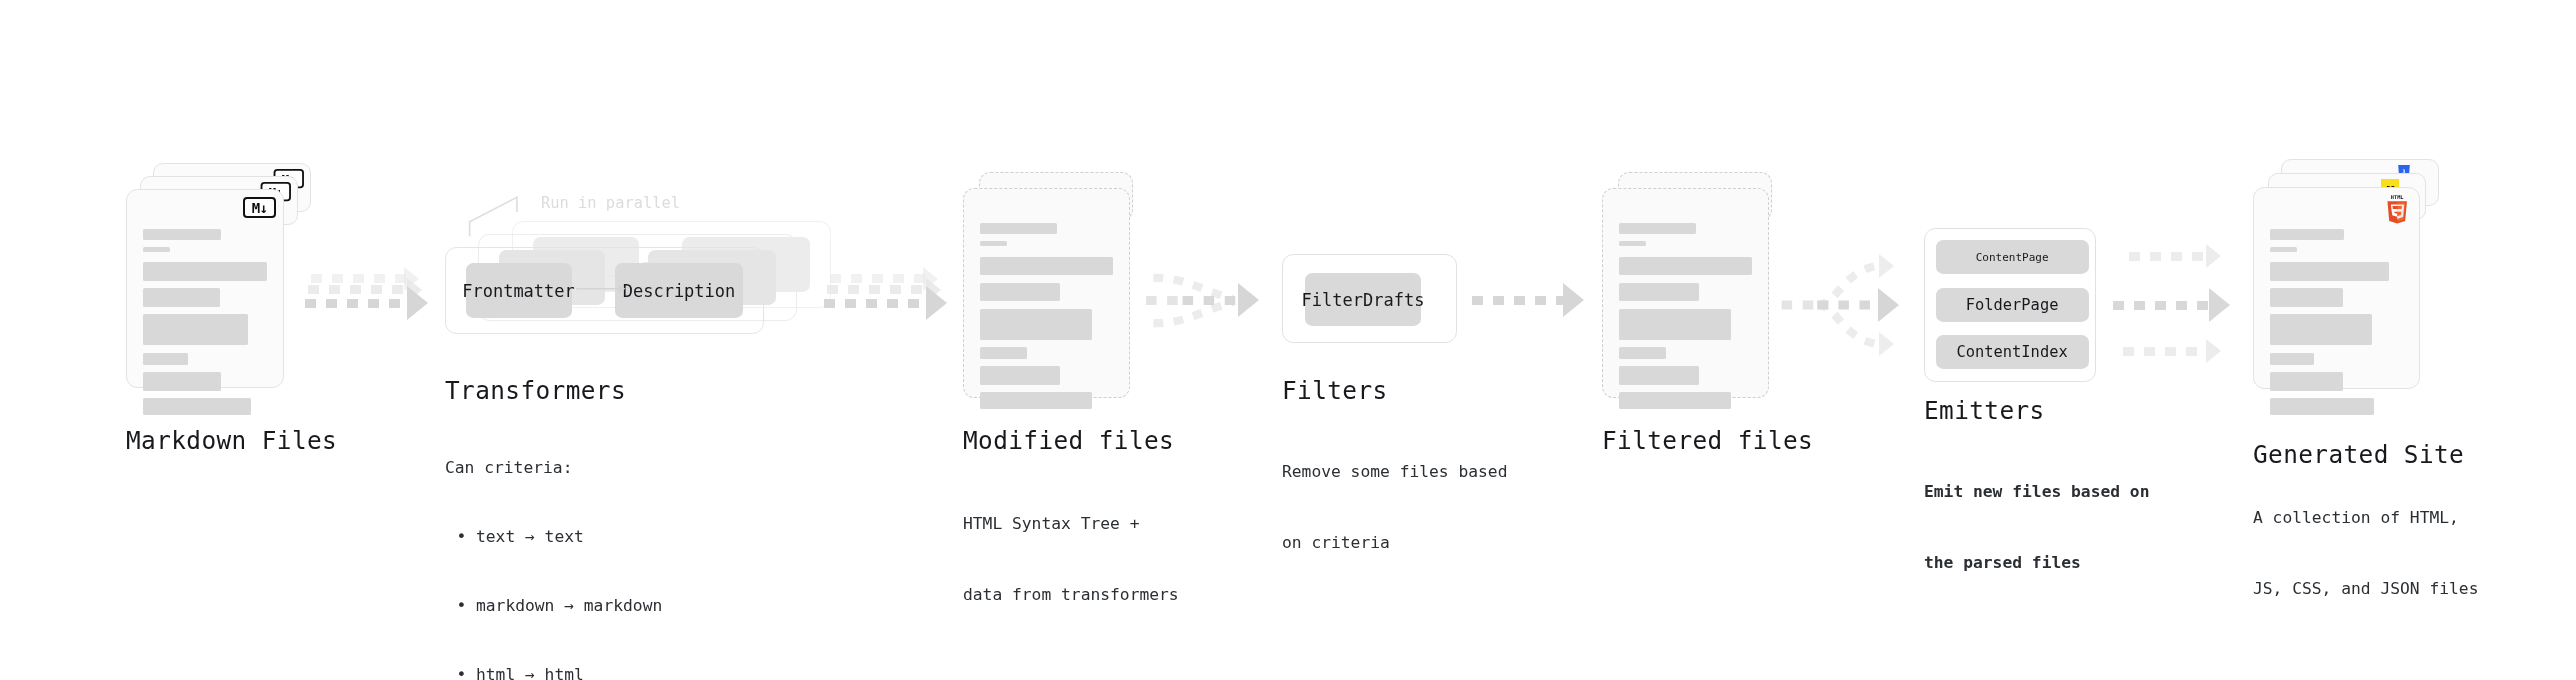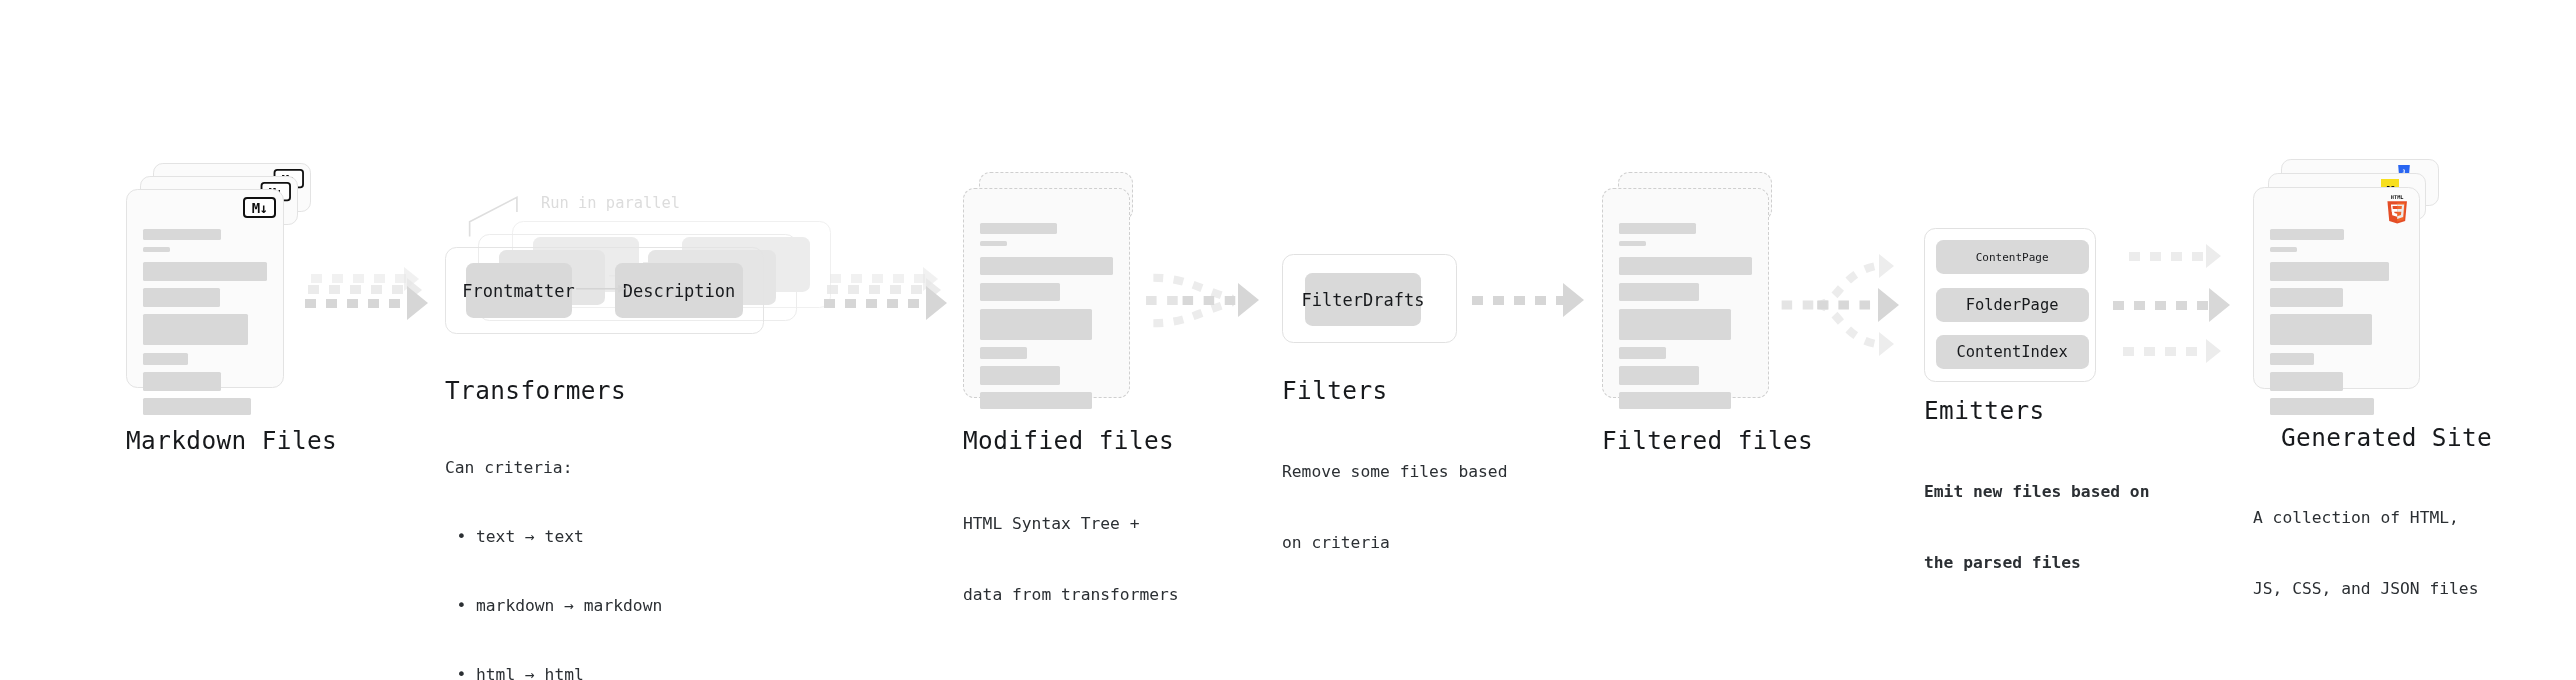--- a/index.html
+++ b/index.html
@@ -357,20 +357,20 @@
         <div class="bar" style="width:90%; height:18.7px;"></div>
         <div class="bar" style="width:55%; height:18.7px;"></div>
         <div class="bar" style="width:77%; height:31px;"></div>
         <div class="bar" style="width:33%; height:12.2px;"></div>
         <div class="bar" style="width:55%; height:18.7px;"></div>
         <div class="bar" style="width:78%; height:17px;"></div>
       </div>
     </div>
   </div>
 
-  <div class="stage-title" style="left:2253px; top:423px;margin-left:28px;">Generated Site</div>
+  <div class="stage-title" style="left:2253px; top:440px;">Generated Site</div>
   <div class="stage-desc" style="left:2253px; top:459px;">
     <div>A collection of HTML,</div>
     <div>JS, CSS, and JSON files</div>
   </div>
 
 </div>
 
 
 </body></html>

